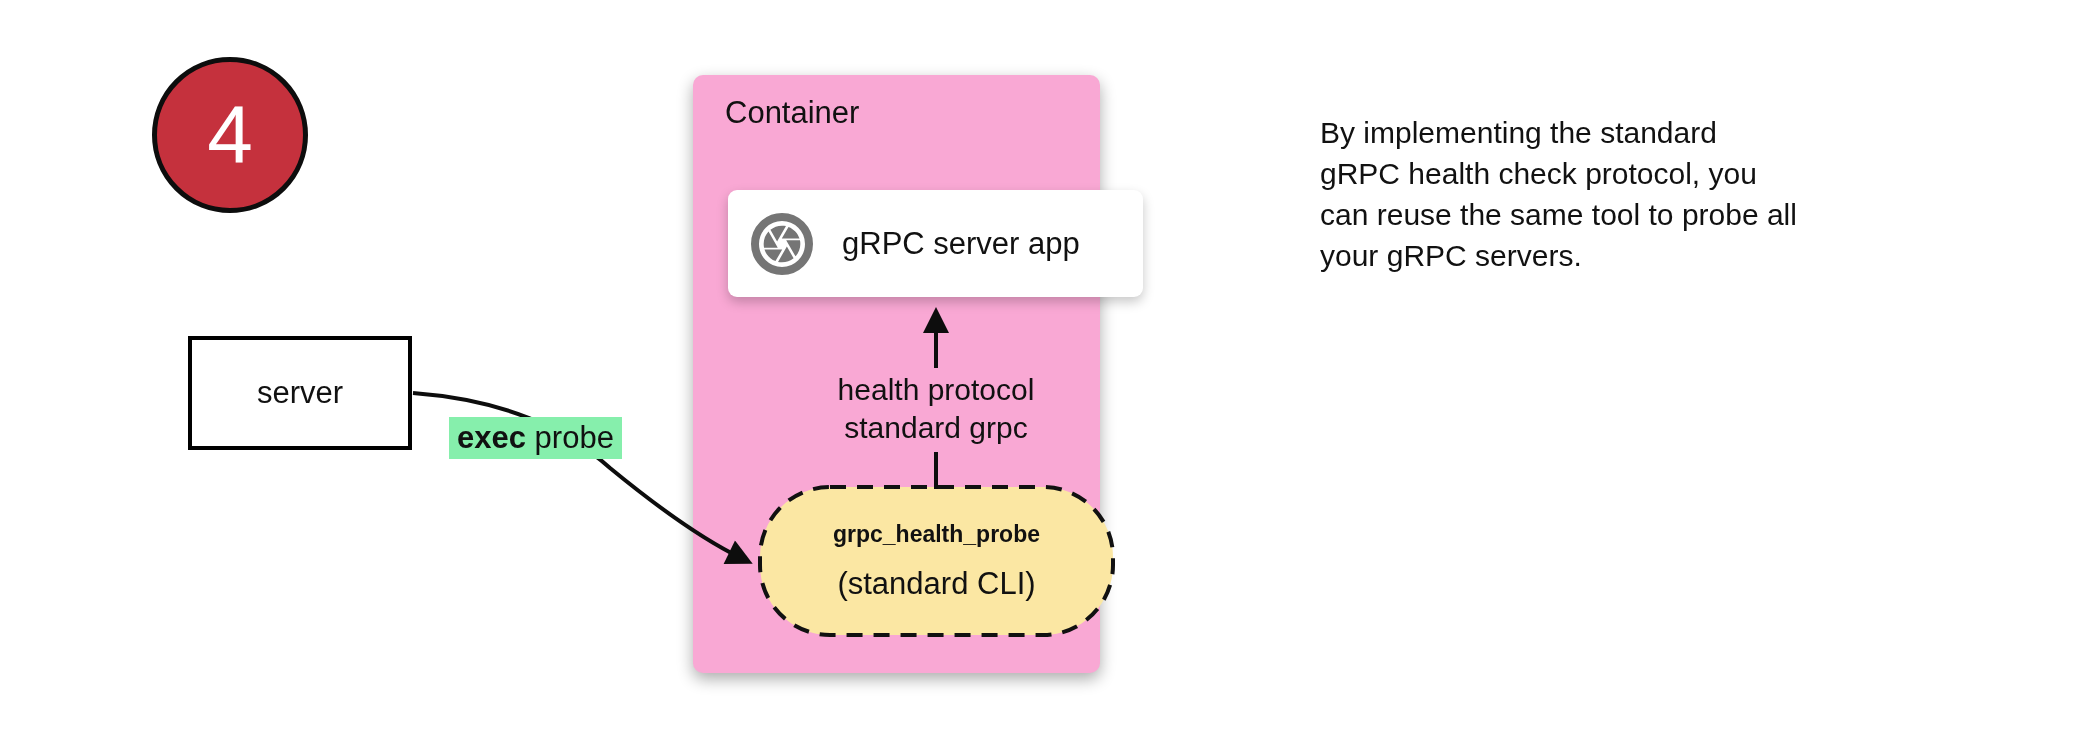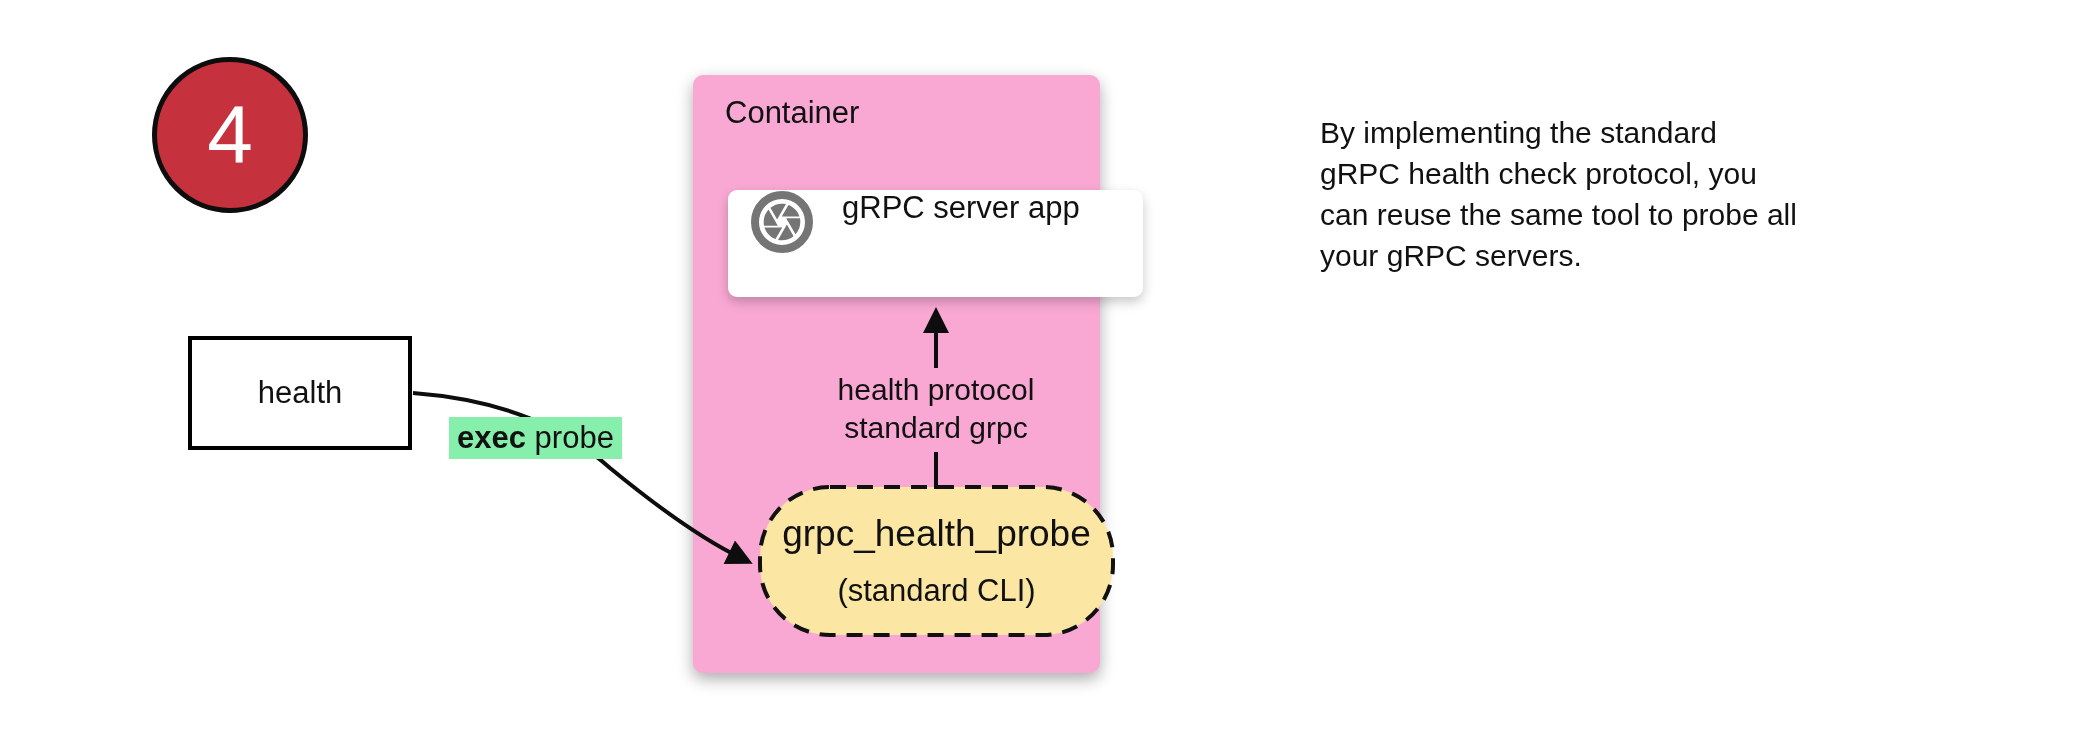--- a/index.html
+++ b/index.html
@@ -54,21 +54,21 @@
   }
 
   
   .server-box {
     position: absolute;
     left: 728px; top: 190px;
     width: 415px; height: 107px;
     background: #ffffff;
     border-radius: 9px;
     box-shadow: 0 5px 12px rgba(0,0,0,0.22);
-    display: flex; 
+    display: flex; align-items: center;
   }
   .server-box .icon-wrap { margin-left: 22px; width: 64px; height: 64px; }
   .server-label { margin-left: 28px; font-size: 31px; }
 
   
   .overlay {
     position: absolute;
     left: 0; top: 0;
     width: 2100px; height: 750px;
     pointer-events: none;
@@ -86,21 +86,21 @@
 
   
   .pill-text {
     position: absolute;
     left: 758px; top: 485px;
     width: 357px; height: 152px;
     display: flex; flex-direction: column;
     align-items: center; justify-content: center;
     text-align: center;
   }
-  .pill-title { font-size: 37px; font-weight: normal; }
+  .pill-title { font-size: 23px; font-weight: bold; }
   .pill-sub   { font-size: 31px; margin-top: 18px; }
 
   
   .exec-label {
     position: absolute;
     left: 449px; top: 417px;
     background: #86efac;
     padding: 3px 8px;
     font-size: 31px;
     white-space: nowrap;
@@ -120,21 +120,21 @@
 </head>
 <body>
 
 <div class="canvas">
 
   <div class="badge">
     <span>4</span>
   </div>
 
   <div class="kubelet">
-    <span>health</span>
+    <span>server</span>
   </div>
 
   <div class="container-box">
     <div class="container-title">Container</div>
   </div>
 
   <div class="server-box">
     <span class="icon-wrap">
       <svg width="64" height="64" viewBox="0 0 64 64" aria-hidden="true">
         <circle cx="32" cy="32" r="27" fill="none" stroke="#757575" stroke-width="8"></circle>

